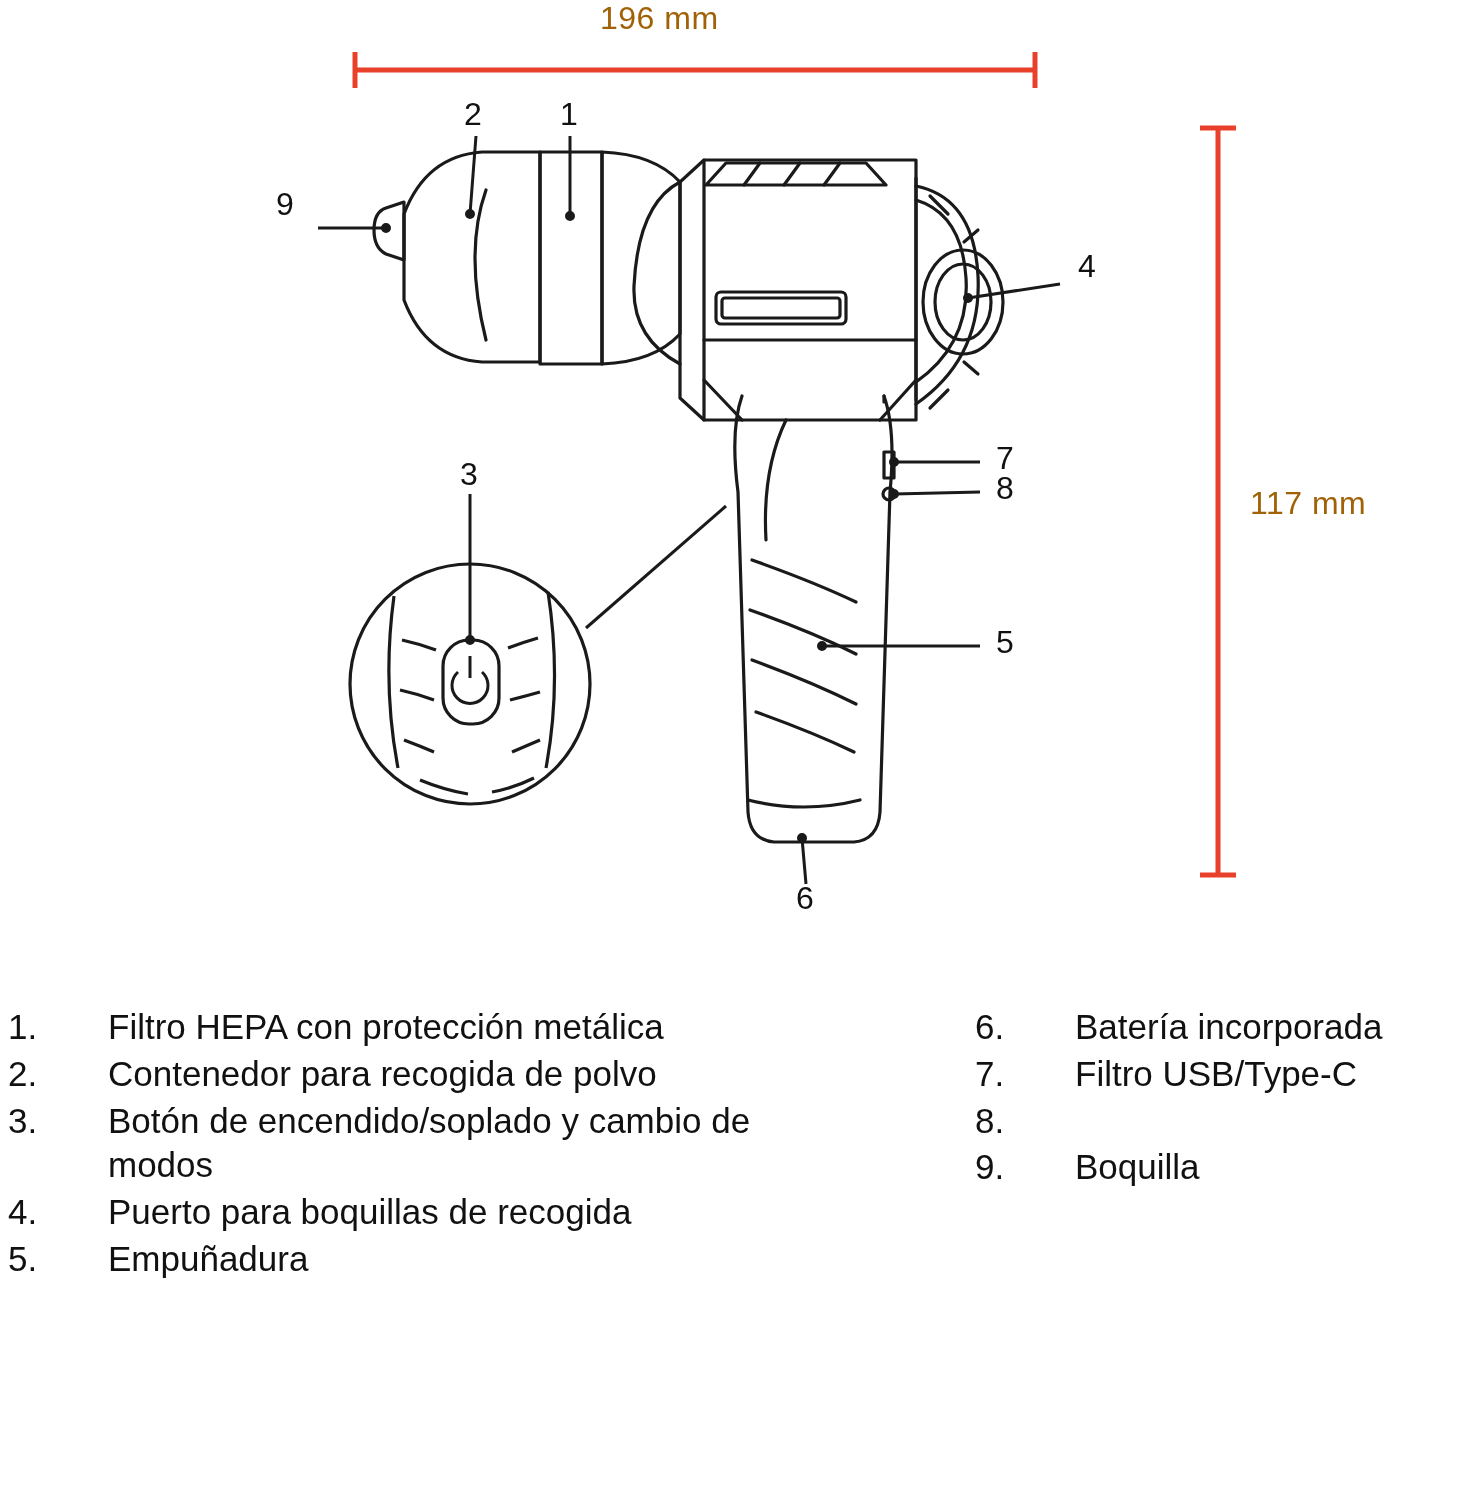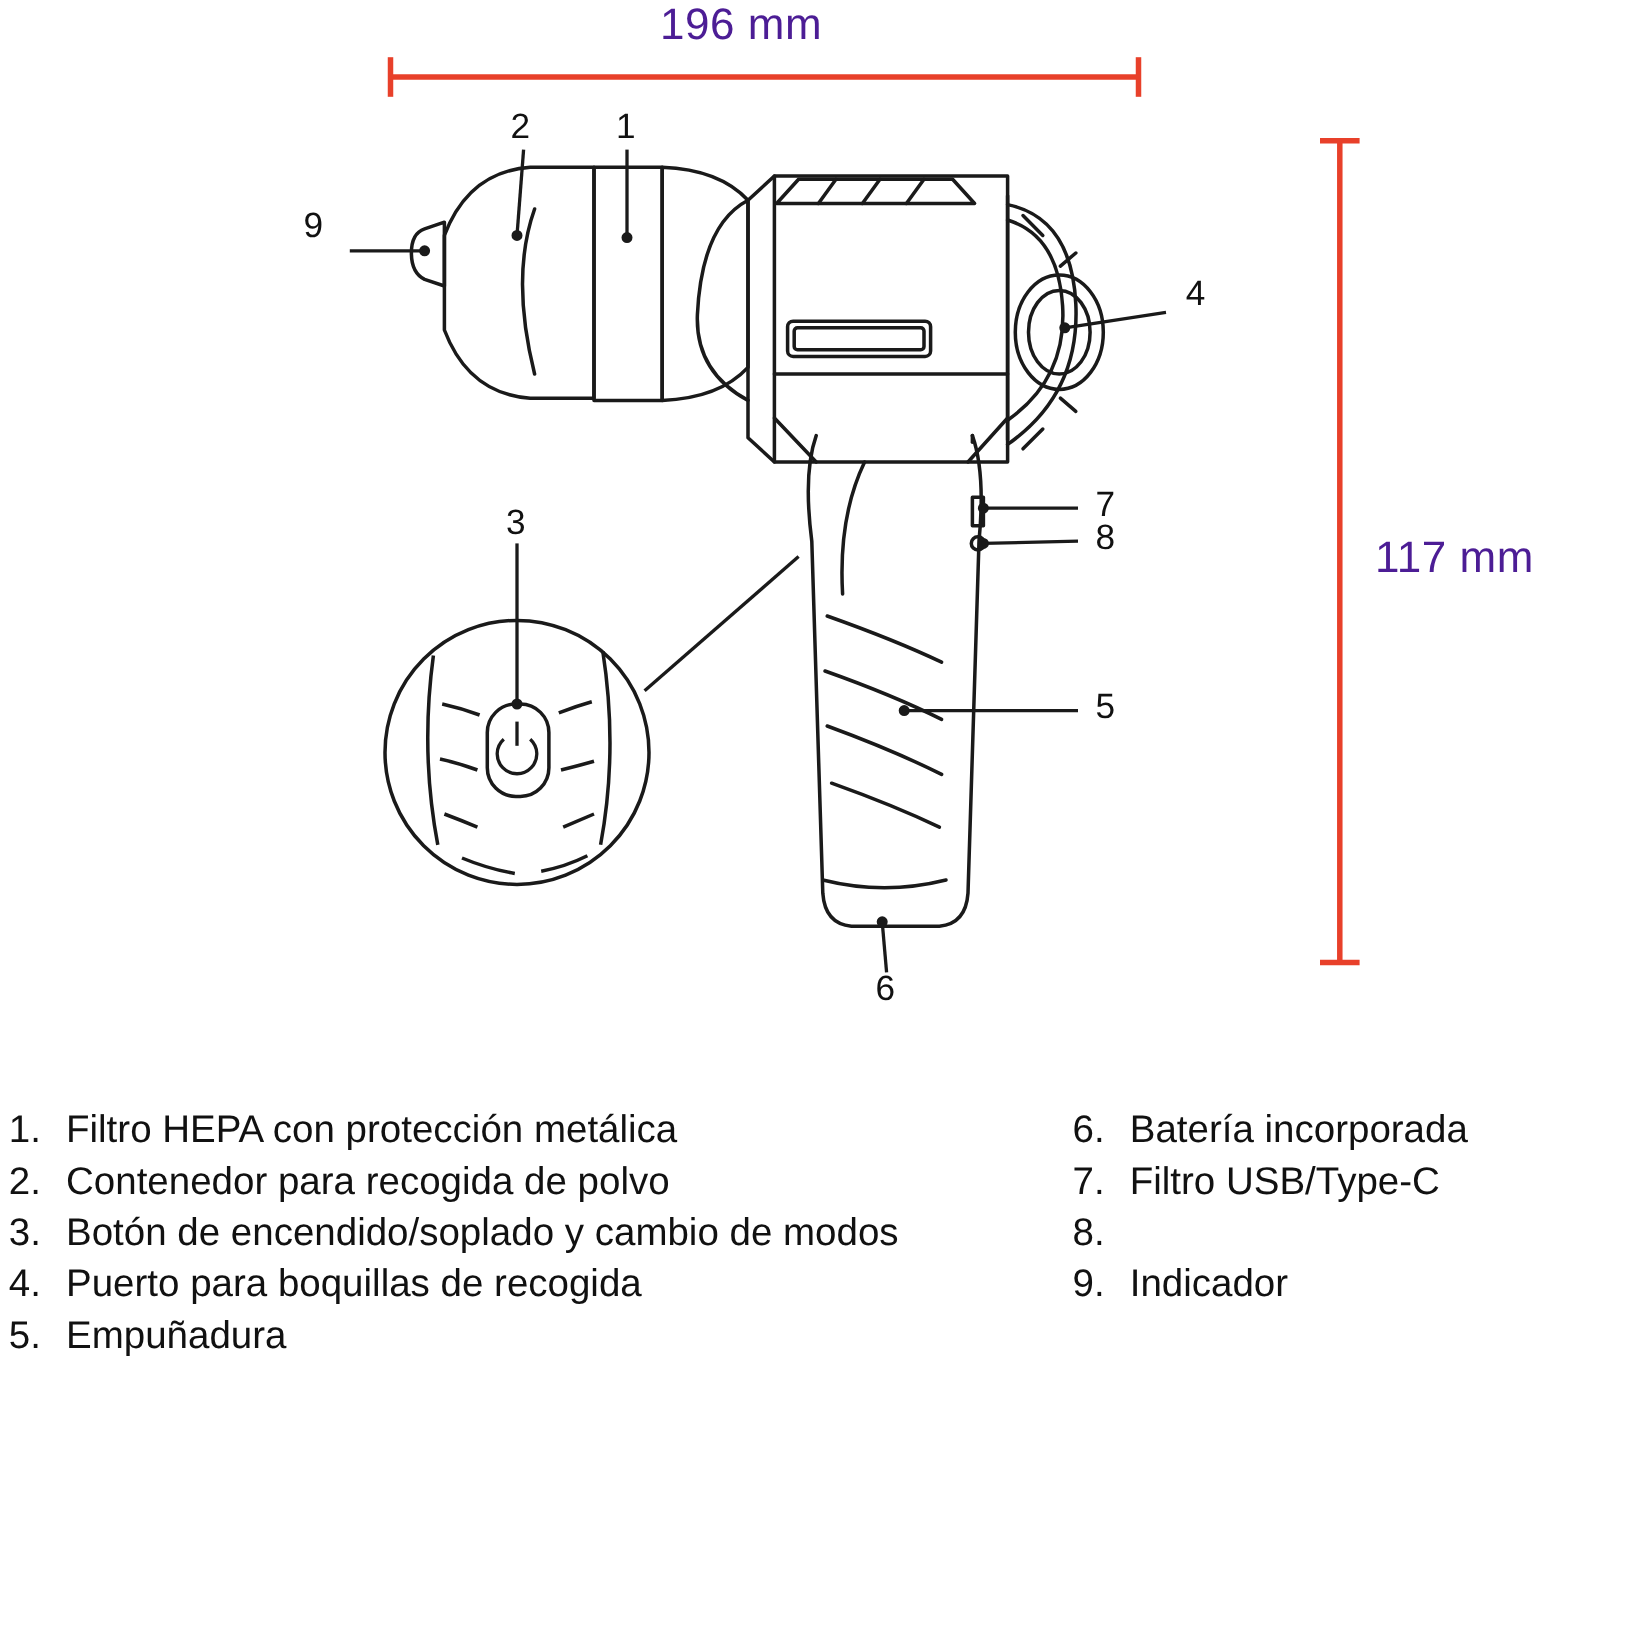--- a/index.html
+++ b/index.html
@@ -9,23 +9,23 @@
     font-family:"Liberation Sans", sans-serif;
     color:#1a1a1a;
     position:relative;
     overflow:hidden;
   }
   #diagram-root{position:absolute;inset:0;}
   svg.art{position:absolute;left:0;top:0;width:1477px;height:1500px;}
 
   .dim-label{
     position:absolute;
-    font-size:40px;
+    font-size:32px;
     letter-spacing:0.5px;
-    color:#4c1d95;
+    color:#a16207;
     white-space:nowrap;
   }
   #dim-width-label{left:600px;top:0px;}
   #dim-height-label{left:1250px;top:485px;}
 
   .callout-num{
     position:absolute;
     font-size:32px;
     color:#111;
     white-space:nowrap;
@@ -42,21 +42,21 @@
   .legend-item{
     display:flex;
     align-items:flex-start;
     margin-bottom:2px;
   }
   .legend-num{
     width:52px;
     flex:0 0 52px;
     text-align:left;
   }
-  .legend-text{flex:1 1 auto;}
+  .legend-text{flex:1 1 auto;margin-left:48px;}
 </style>
 </head>
 <body>
 
 <div id="diagram-root">
 
   <svg class="art" viewBox="0 0 1477 1500">
 
     <g stroke="#E8402A" stroke-width="5" fill="none">
       <line x1="355" y1="70" x2="1035" y2="70"></line>
@@ -221,17 +221,17 @@
     </div>
     <div class="legend-item">
       <span class="legend-num">7.</span>
       <span class="legend-text">Filtro USB/Type-C</span>
     </div>
     <div class="legend-item">
       <span class="legend-num">8.</span>
     </div>
     <div class="legend-item">
       <span class="legend-num">9.</span>
-      <span class="legend-text">Indicador</span>
+      <span class="legend-text">Boquilla</span>
     </div>
   </div>
 
 </div>
 
 </body></html>

